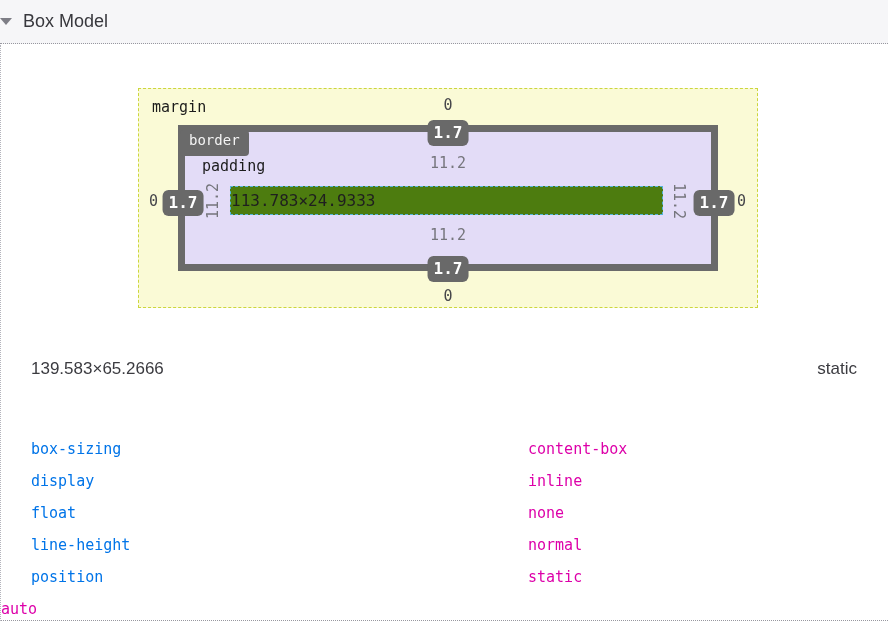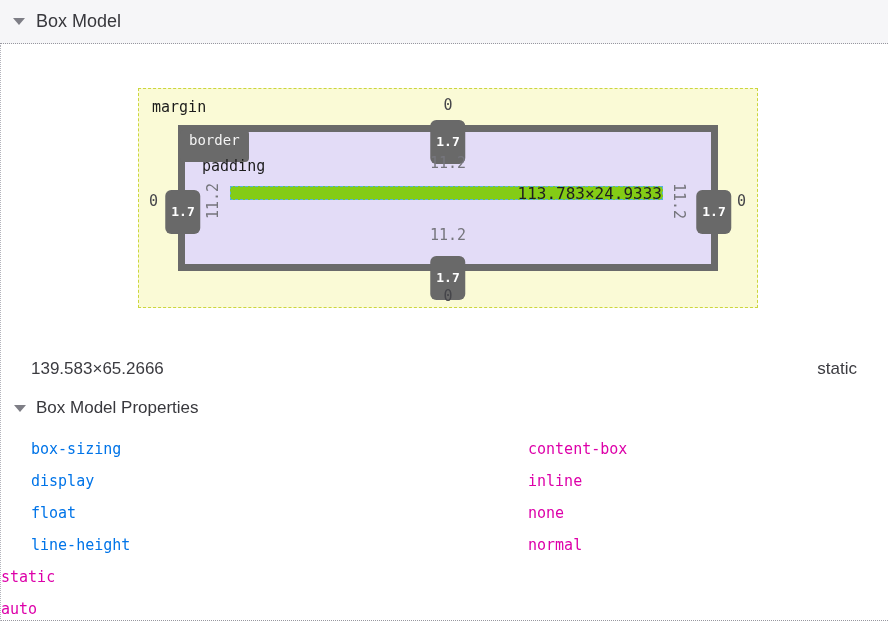--- a/index.html
+++ b/index.html
@@ -7,59 +7,59 @@
   #app {
     position:relative; width:888px; height:627px; background:#ffffff;
     font-family:"Liberation Sans", sans-serif; overflow:hidden;
   }
   .mono { font-family:"DejaVu Sans Mono","Liberation Mono",monospace; }
 
   
   .panel-header {
     position:absolute; top:0; left:0; right:0; height:44px;
     background:#f6f6f8; border-bottom:1px dotted #97979f;
-    display:flex; align-items:center; padding-left:13px;
+    display:flex; align-items:center; 
   }
   .tri-down {
     width:0; height:0; border-left:6px solid transparent;
     border-right:6px solid transparent; border-top:7px solid #7e7e86;
     display:inline-block; flex:0 0 auto;
   }
   .panel-title { font-size:18px; color:#38383d; margin-left:11px; }
 
   
   .content {
     position:absolute; top:45px; left:0; width:888px; height:576px;
     border-left:1px dotted #b4b4bc; border-bottom:1px dotted #97979f;
   }
 
   
   .diagram { position:absolute; left:137px; top:43px; width:620px; height:220px;
     background:#fafad6; border:1px dashed #ccd63e; }
   .border-layer { position:absolute; left:39px; top:36px; width:540px; height:146px;
     border:7px solid #6a6a6a; background:#e3dcf7; }
-  .content-layer { position:absolute; left:91px; top:97px; width:433px; height:14px;
-    background:#84cc16; border:1px dashed #54b3d9;
-    display:flex; align-items:center; justify-content:flex-end; }
+  .content-layer { position:absolute; left:91px; top:97px; width:433px; height:29px;
+    background:#4d7c0f; border:1px dashed #54b3d9;
+    display:flex; align-items:center; justify-content:flex-start; }
   .content-layer span { font-size:16px; color:#1f1f1f; }
 
   .dlabel { position:absolute; font-size:15px; color:#1c1c1c; }
   .label-margin  { left:13px; top:9px; }
   .label-border  { left:41px; top:41px; background:#6a6a6a; color:#f4f4f4;
-                   padding:2px 9px 14px; border-radius:4px; font-size:14px; }
+                   padding:2px 9px 8px; border-radius:4px; font-size:14px; }
   .label-padding { left:63px; top:68px; }
 
   .val { position:absolute; font-size:15px; line-height:20px; }
   .val-h { left:0; right:0; text-align:center; }
   .on-yellow { color:#45454a; }
   .on-purple { color:#76767d; }
   .pill {
     position:absolute; background:#696969; color:#ffffff;
-    font-size:13px; font-weight:bold; line-height:20px;
-    padding:12px 6px; border-radius:6px;
+    font-size:16px; font-weight:bold; line-height:20px;
+    padding:3px 6px; border-radius:6px;
   }
   .pill-h { left:50%; transform:translateX(-50%); }
   .rot-l { transform:translate(-50%,-50%) rotate(-90deg); transform-origin:center; }
   .rot-r { transform:translate(-50%,-50%) rotate(90deg);  transform-origin:center; }
 
   
   .dims  { position:absolute; left:30px; top:314px; font-size:17px; color:#3b3b40; }
   .posv  { position:absolute; right:31px; top:314px; font-size:17px; color:#3b3b40; }
 
   
@@ -109,24 +109,20 @@
       <span class="val on-purple rot-l" style="left:74px; top:112px">11.2</span>
 
       <span class="val on-purple rot-r" style="left:540px; top:112px">11.2</span>
       <span class="pill" style="left:575px; top:101px; transform:translateX(-50%)">1.7</span>
       <span class="val on-yellow" style="left:598px; top:102px">0</span>
     </div>
 
     <span class="dims">139.583×65.2666</span>
     <span class="posv">static</span>
 
-    <div class="props-header">
-      <span class="tri-down"></span>
-      <span class="panel-title">Box Model Properties</span>
-    </div>
 
     <div class="rows">
       <div class="prop-row">
         <span class="prop-name mono">box-sizing</span>
         <span class="prop-value mono">content-box</span>
       </div>
 
       <div class="prop-row">
         <span class="prop-name mono">display</span>
         <span class="prop-value mono">inline</span>
@@ -136,20 +132,21 @@
         <span class="prop-name mono">float</span>
         <span class="prop-value mono">none</span>
       </div>
 
       <div class="prop-row">
         <span class="prop-name mono">line-height</span>
         <span class="prop-value mono">normal</span>
       </div>
 
       <div class="prop-row">
+        <span class="prop-name mono">position</span>
         <span class="prop-value mono">static</span>
       </div>
 
       <div class="prop-row">
         <span class="prop-value mono">auto</span>
       </div>
     </div>
 
   </div>
 </div>

